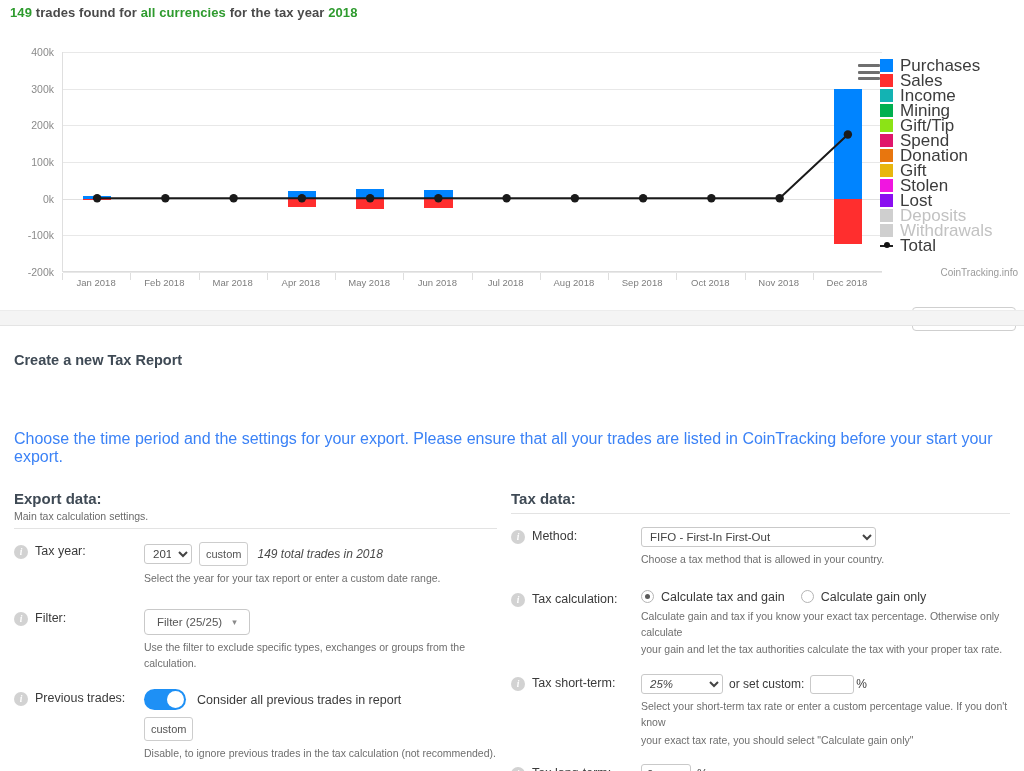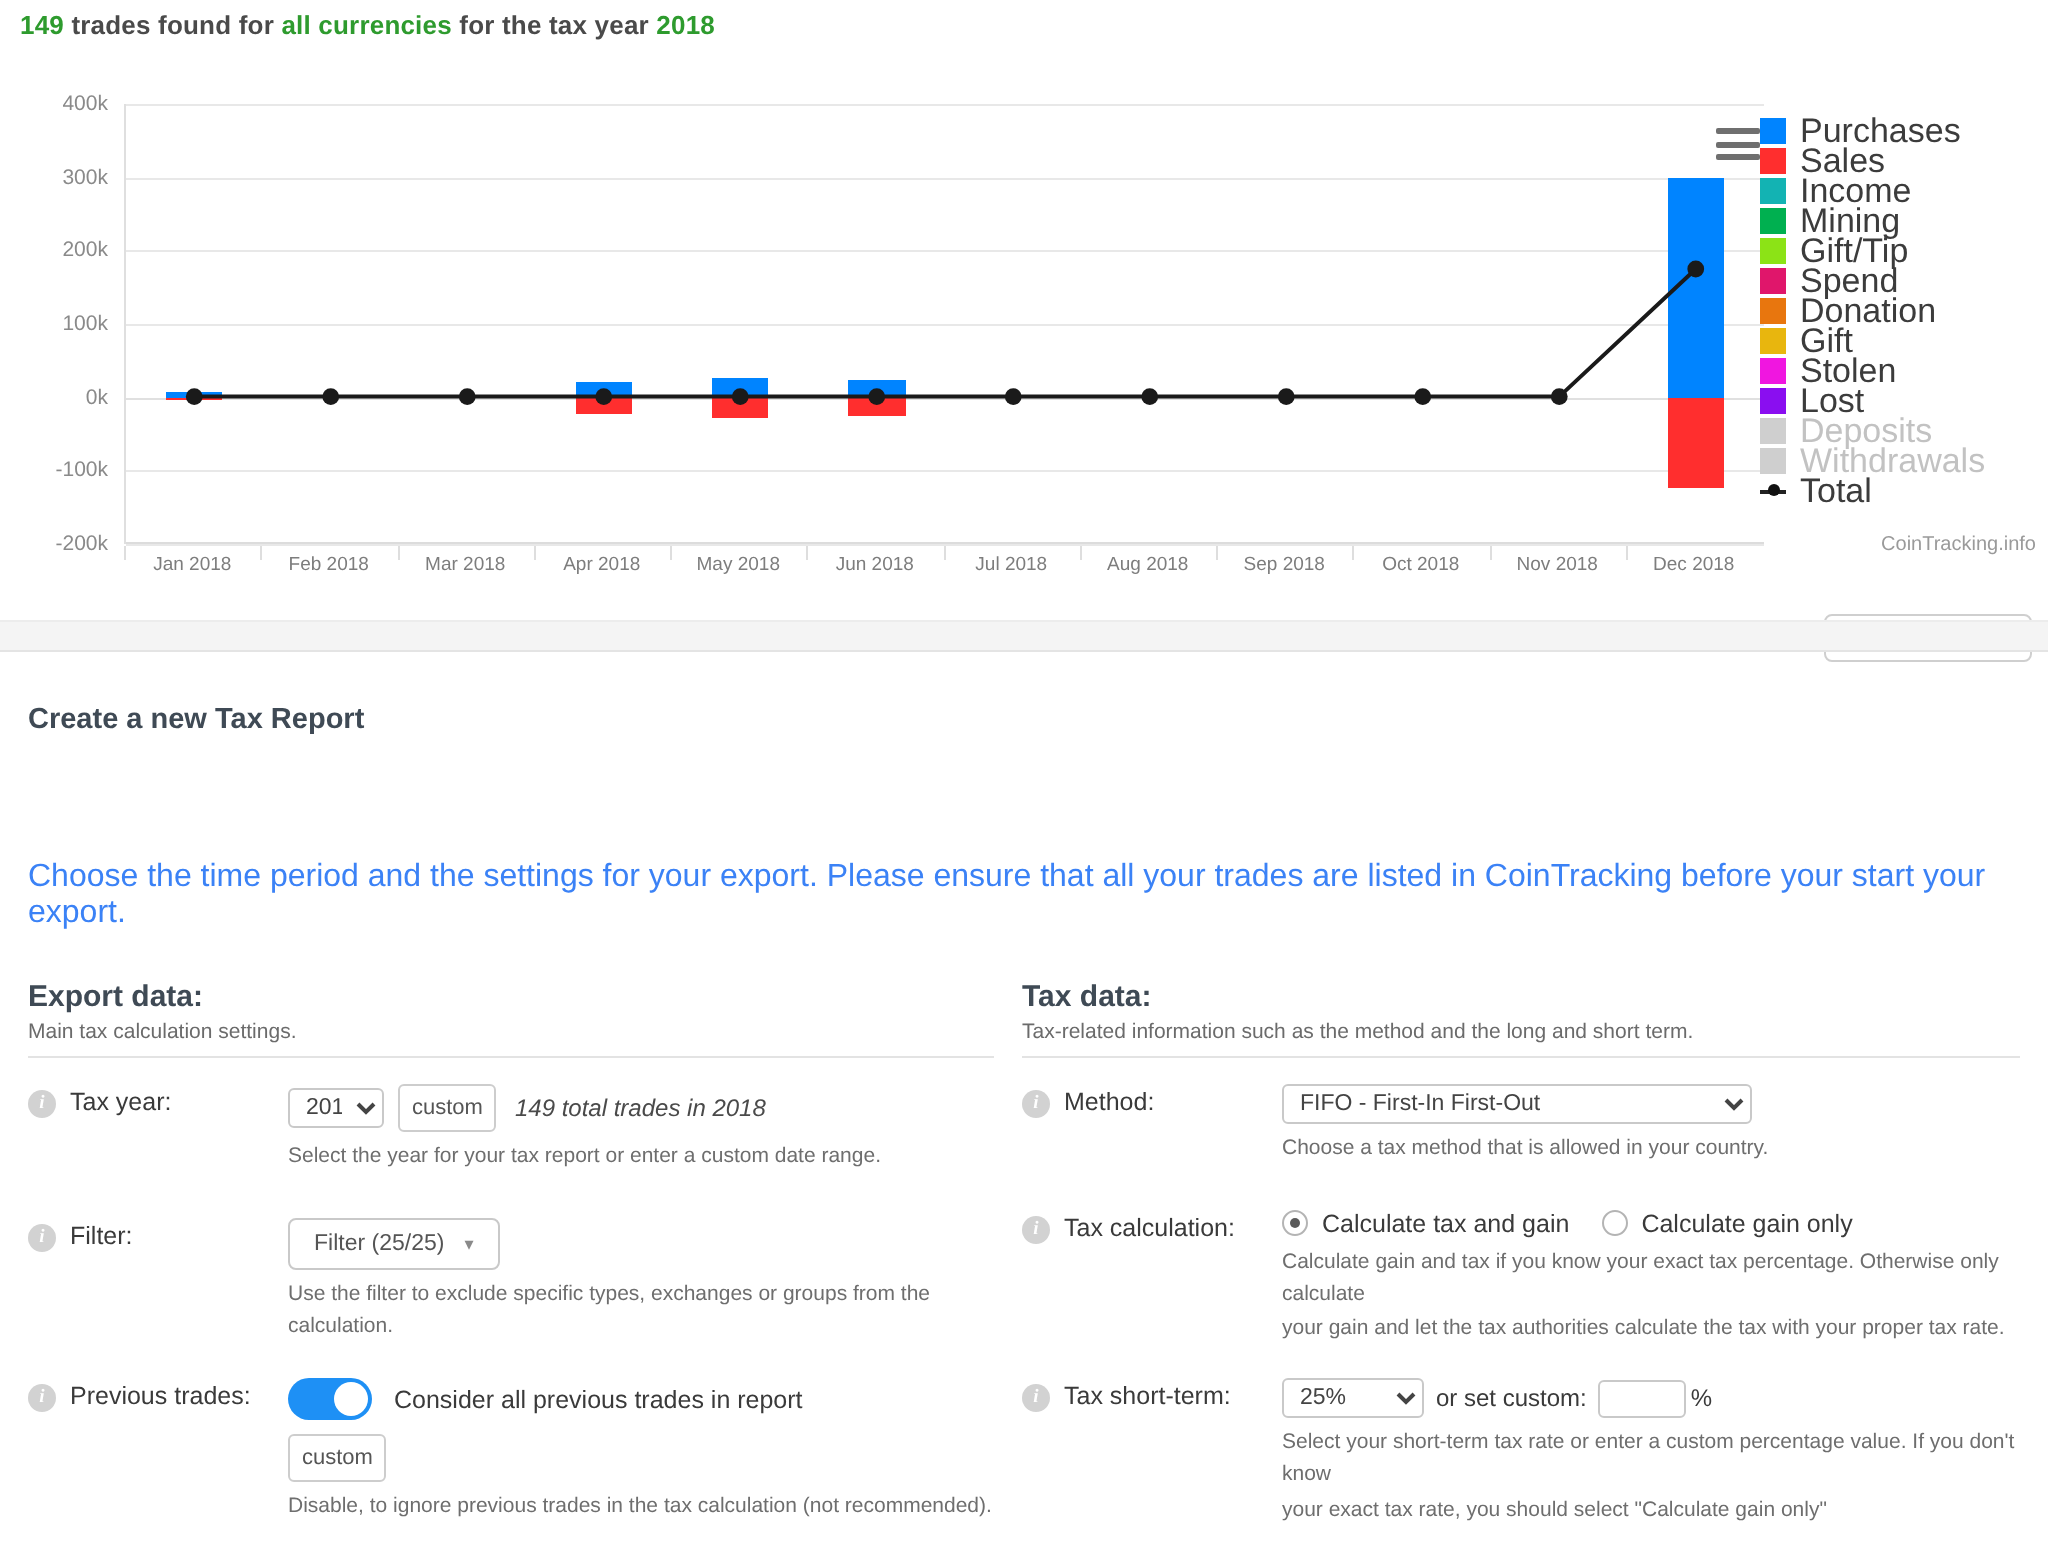--- a/index.html
+++ b/index.html
@@ -135,21 +135,21 @@
   .hint { font-size:10.5px; color:#6e6e6e; margin-top:5px; line-height:1.5; }
 
   
   select.sel {
     font-family:"Liberation Sans", sans-serif; font-size:11.5px; color:#444;
     border:1px solid #c9c9c9; border-radius:3px; background:#fff;
     padding:2px 4px; height:20px;
   }
   .sel-wide { width:235px; height:21px; }
   .sel-year { width:48px; }
-  .sel-rate { width:71px; }
+  .sel-rate { width:82px;font-style:italic; }
 
   .minibtn {
     font-size:11px; color:#555; background:#fff;
     border:1px solid #cdcdcd; border-radius:3px; padding:5px 6px; cursor:pointer;
     font-family:"Liberation Sans", sans-serif;
   }
   .note-italic { font-style:italic; font-size:12px; color:#4a4a4a; margin-left:9px; }
 
   .filter-btn {
     border:1px solid #c9c9c9; border-radius:4px; background:#fff;
@@ -407,21 +407,20 @@
         <div class="grp-head">Additional options:</div>
         <div class="grp-sub">Additional tax calculation settings.</div>
 
       </div>
 
     </div>
 
     <div class="colR">
 
       <div class="grp-head">Tax data:</div>
-      <div class="grp-sub">Tax-related information such as the method and the long and short term.</div>
       <div class="grp-rule"></div>
 
       <div class="row">
         <div class="row-label">
           <span class="info-icon">i</span>
           <span>Method:</span>
         </div>
         <div class="row-body">
           <div class="row-line">
             <select class="sel sel-wide"><option value="FIFO - First-In First-Out">FIFO - First-In First-Out</option><option value="LIFO - Last-In First-Out">LIFO - Last-In First-Out</option><option value="HIFO - Highest-In First-Out">HIFO - Highest-In First-Out</option><option value="LOFO - Lowest-In First-Out">LOFO - Lowest-In First-Out</option></select>

